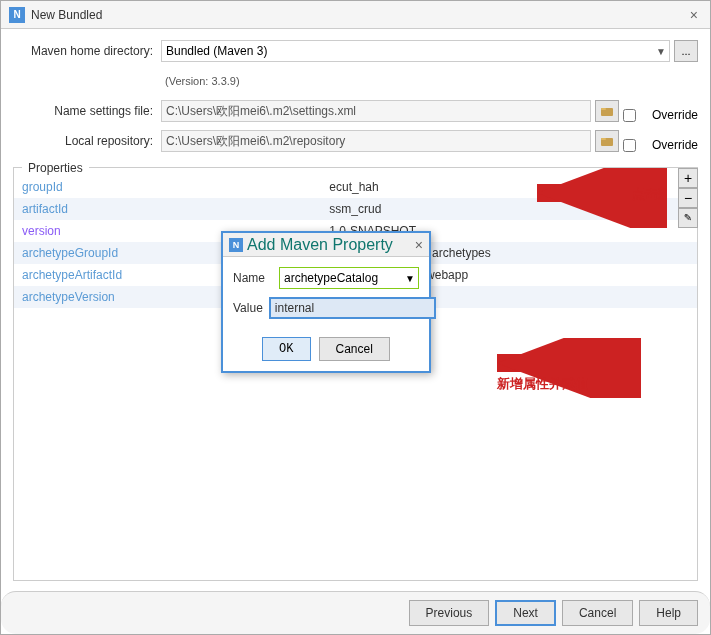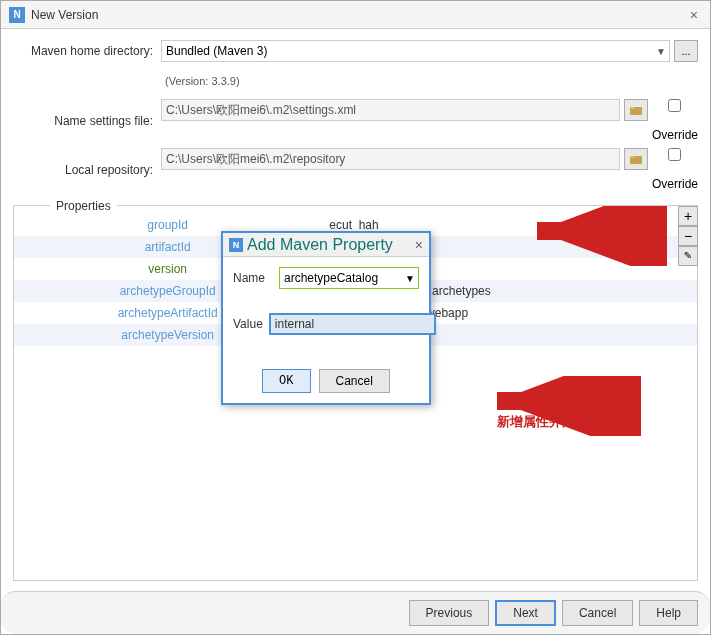--- a/index.html
+++ b/index.html
@@ -73,21 +73,21 @@
     }
     .form-label {
       width: 140px;
       text-align: right;
       color: #333;
       font-size: 12px;
       flex-shrink: 0;
     }
     .form-control-wrap {
       display: flex;
-      align-items: flex-start;
+      align-items: flex-end;
       gap: 4px;
       flex: 1;
     }
     .form-input {
       flex: 1;
       height: 22px;
       border: 1px solid #ccc;
       padding: 2px 4px;
       font-size: 12px;
       background: #f5f5f5;
@@ -126,21 +126,20 @@
       display: flex;
       align-items: center;
       justify-content: center;
     }
     .checkbox-label {
       display: flex;
       align-items: center;
       gap: 16px;
       font-size: 12px;
       white-space: nowrap;
-      flex-direction: column;
     }
     .version-text {
       font-size: 11px;
       color: #555;
       padding-left: 4px;
     }
     .properties-group {
       border: 1px solid #ccc;
       margin-top: 4px;
       flex: 1;
@@ -149,21 +148,20 @@
       position: relative;
     }
     .properties-legend {
       font-size: 12px;
       color: #333;
       padding: 2px 6px;
       position: absolute;
       top: -9px;
       left: 8px;
       background: white;
-      margin-left: 28px;
     }
     .properties-table {
       width: 100%;
       border-collapse: collapse;
       margin-top: 8px;
     }
     .properties-table tr {
       height: 22px;
     }
     .properties-table tr:nth-child(even) {
@@ -173,21 +171,20 @@
       background: #ffffff;
     }
     .properties-table td {
       padding: 2px 8px;
       font-size: 12px;
       color: #333;
     }
     .properties-table td:first-child {
       width: 45%;
       color: #5b9bd5;
-      text-align: center;
     }
     .prop-buttons {
       position: absolute;
       right: -1px;
       top: 0;
       display: flex;
       flex-direction: column;
       gap: 0;
     }
     .prop-btn {
@@ -280,21 +277,21 @@
       font-size: 14px;
       color: #666;
     }
     .modal-body {
       padding: 10px;
     }
     .modal-row {
       display: flex;
       align-items: center;
       gap: 6px;
-      margin-bottom: 24px;
+      margin-bottom: 8px;
     }
     .modal-label {
       width: 40px;
       font-size: 12px;
       color: #333;
     }
     .modal-select-wrap {
       flex: 1;
       position: relative;
     }
@@ -348,21 +345,21 @@
 </head>
 <body>
 
 <div class="window">
 
   <div class="title-bar">
     <div class="title-bar-left">
       <div class="title-icon">
         <span>N</span>
       </div>
-      <span class="title-text">New Version</span>
+      <span class="title-text">New Bundled</span>
     </div>
     <span class="title-close">×</span>
   </div>
 
   <div class="content">
 
     <div class="form-row">
       <span class="form-label">Maven home directory:</span>
       <div class="form-control-wrap">
         <div class="select-wrap">
@@ -427,21 +424,21 @@
         <tbody id="props-tbody">
         <tr style="background: rgb(255, 255, 255);">
               <td style="color: rgb(91, 155, 213);">groupId</td>
               <td>ecut_hah</td>
             </tr>
             <tr style="background: rgb(240, 244, 250);">
               <td style="color: rgb(91, 155, 213);">artifactId</td>
               <td>ssm_crud</td>
             </tr>
             <tr style="background: rgb(255, 255, 255);">
-              <td style="color: #4d7c0f;">version</td>
+              <td style="color: #8b5cf6;">version</td>
               <td>1.0-SNAPSHOT</td>
             </tr>
             <tr style="background: rgb(240, 244, 250);">
               <td style="color: rgb(91, 155, 213);">archetypeGroupId</td>
               <td>org.apache.maven.archetypes</td>
             </tr>
             <tr style="background: rgb(255, 255, 255);">
               <td style="color: rgb(91, 155, 213);">archetypeArtifactId</td>
               <td>maven-archetype-webapp</td>
             </tr>

